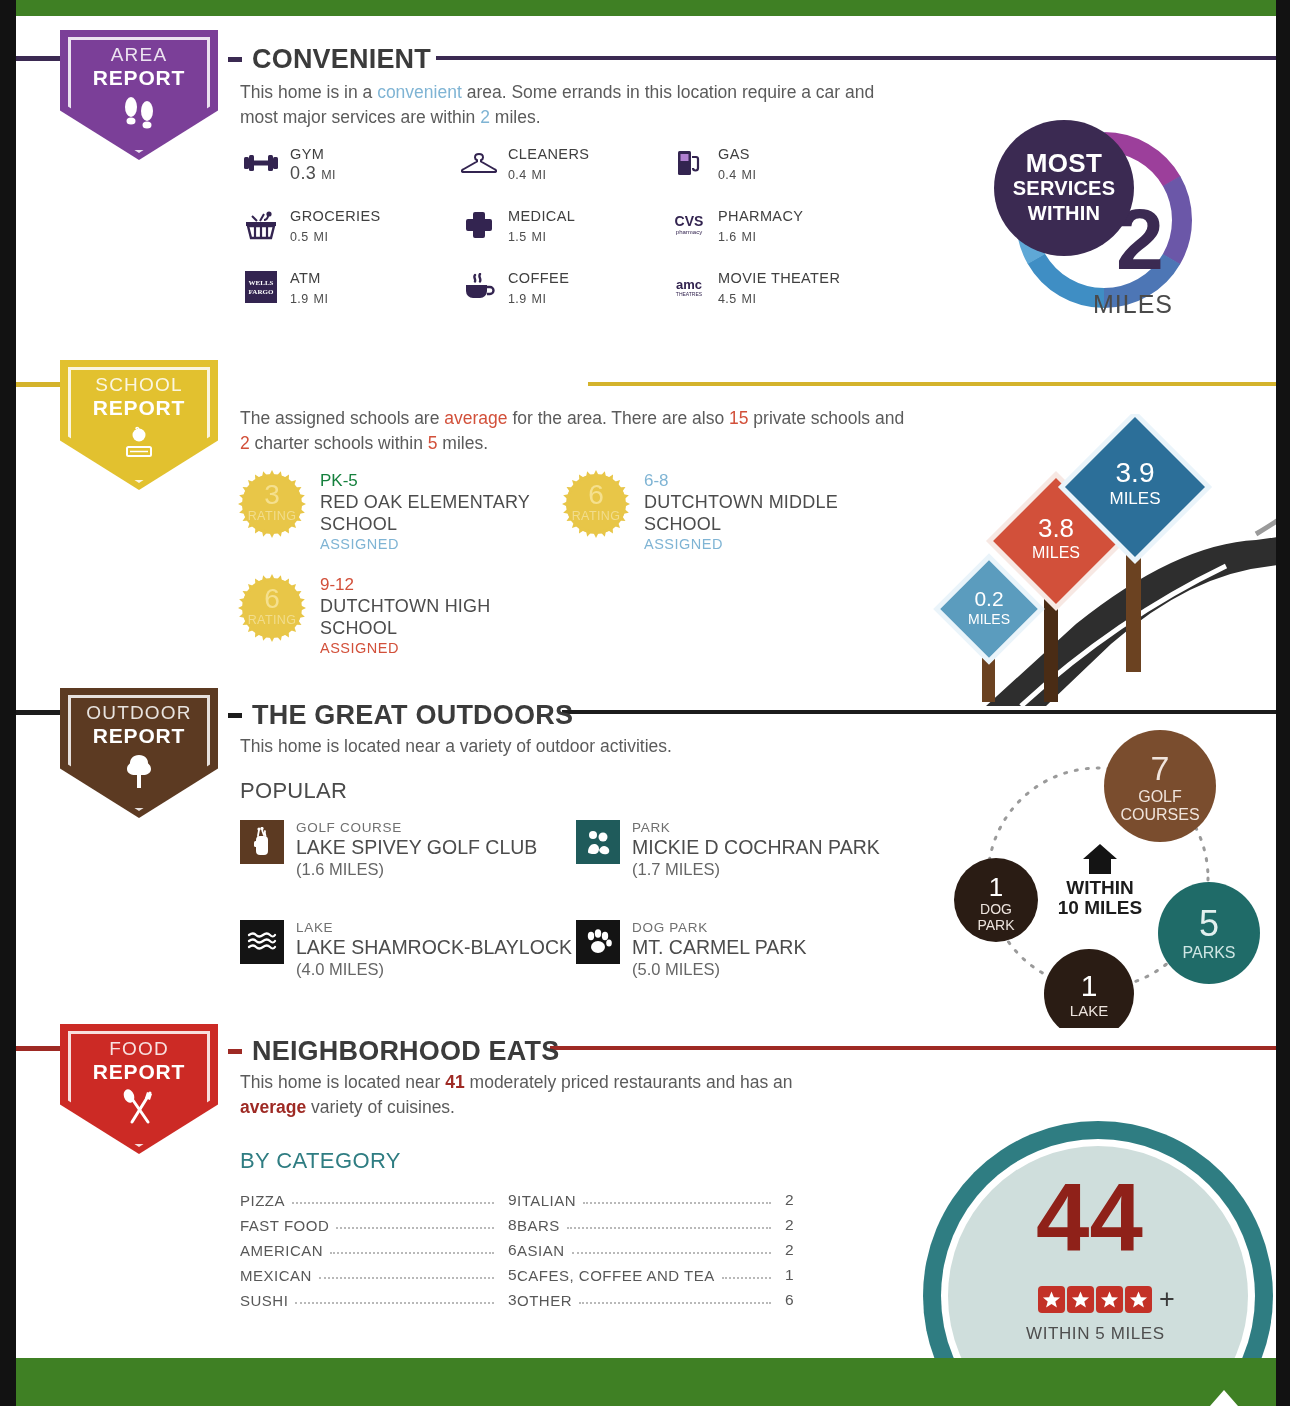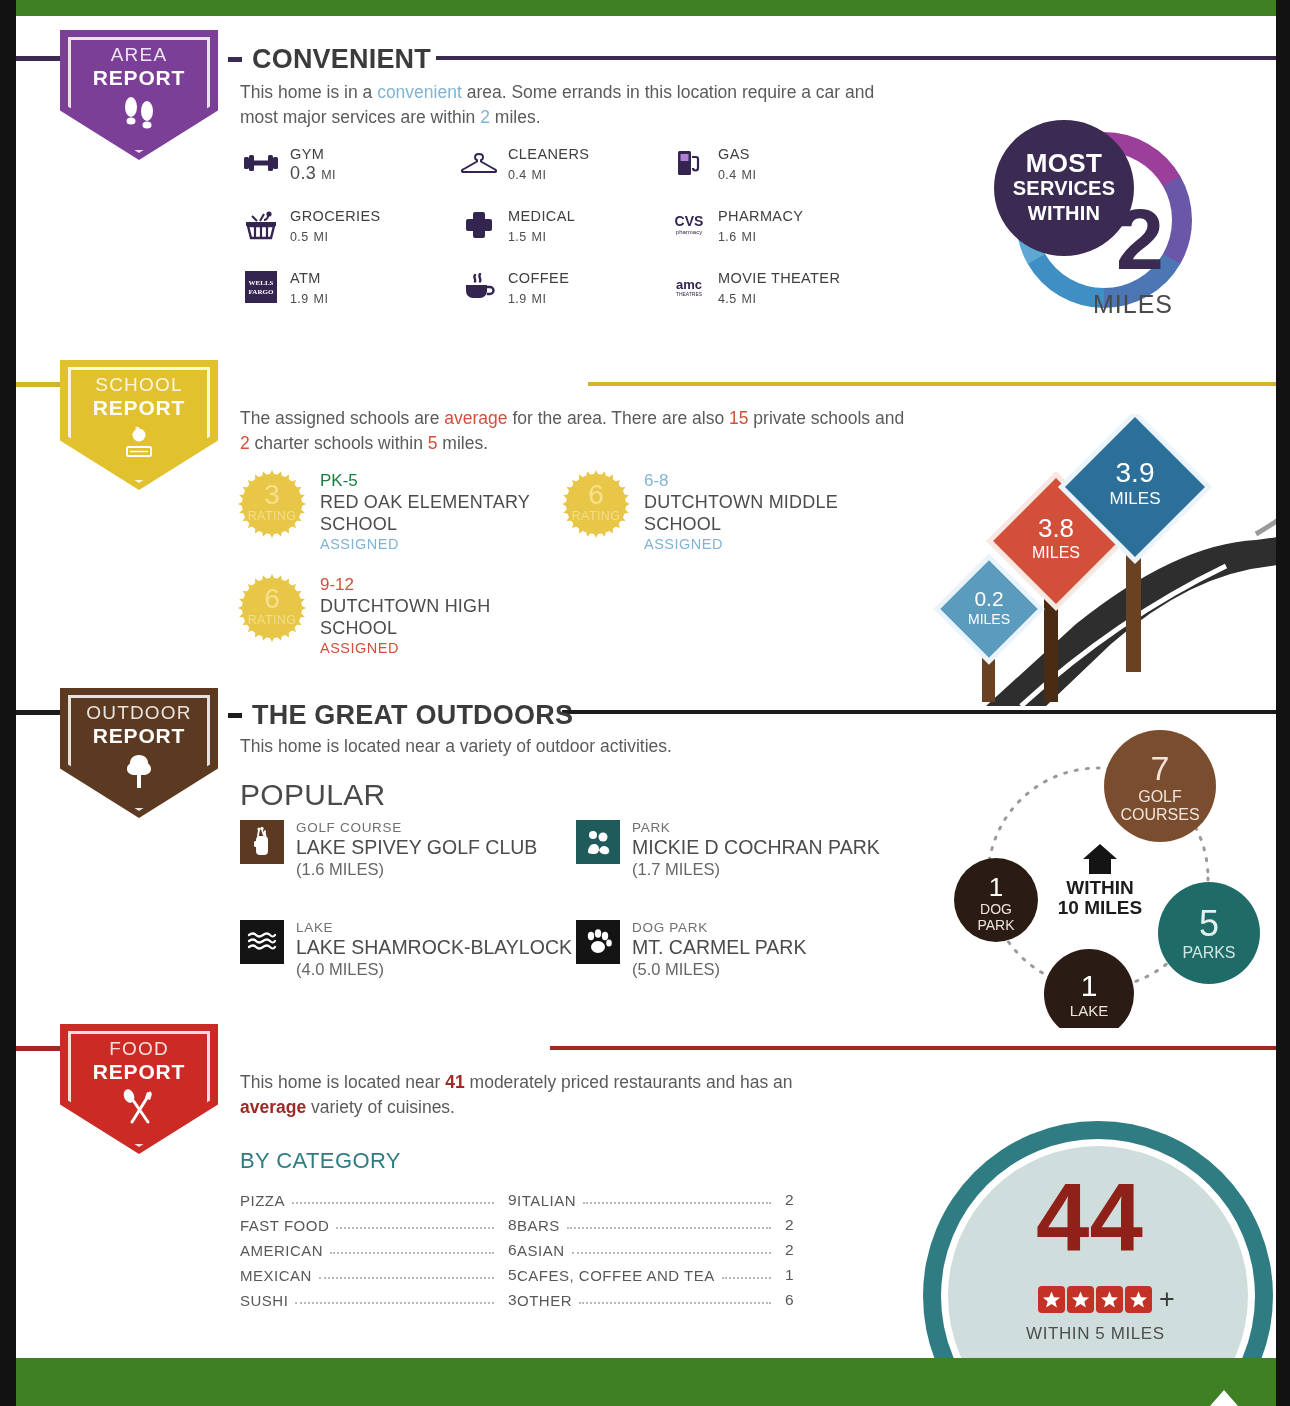--- a/index.html
+++ b/index.html
@@ -80,21 +80,21 @@
   .rate .num { position:absolute; top:12px; left:0; width:100%; text-align:center; font-size:28px; color:#f5e08e; line-height:30px; }
   .rate .lbl { position:absolute; top:41px; left:0; width:100%; text-align:center; font-size:12.5px; color:#f2dd8c; letter-spacing:.4px; }
   .school .info { margin-left:12px; padding-top:2px; }
   .school .grade { font-size:17px; line-height:21px; }
   .school .sname { font-size:18px; color:#4c4c4c; line-height:22px; letter-spacing:.2px; }
   .school .asg { font-size:14.5px; letter-spacing:.5px; line-height:19px; }
 
   .signs { position:absolute; z-index:10; }
 
   
-  .sub-head { position:absolute; font-size:30px; color:#4a4a4a; letter-spacing:.3px; z-index:20; }
+  .sub-head { position:absolute; font-size:22px; color:#4a4a4a; letter-spacing:.3px; z-index:20; }
   .out { position:absolute; display:flex; align-items:flex-start; z-index:20; }
   .out .sq { width:44px; height:44px; flex:0 0 44px; display:flex; align-items:center; justify-content:center; color:#fff; }
   .out .t  { margin-left:12px; }
   .out .cat { font-size:13.5px; color:#707070; letter-spacing:.7px; line-height:16px; }
   .out .nm  { font-size:19.5px; color:#4c4c4c; line-height:23px; }
   .out .mi  { font-size:16.5px; color:#666; line-height:20px; }
   .bubbles { position:absolute; z-index:12; }
 
   
   .by-cat { position:absolute; font-size:22px; color:#2f7d82; letter-spacing:.4px; z-index:20; }
@@ -712,20 +712,24 @@
         <svg width="42" height="38" viewBox="0 0 42 38">
             <g stroke="#fff" stroke-width="3" fill="none" stroke-linecap="round">
               <path d="M32 4 L14 33"></path>
               <path d="M10 4 L30 33"></path>
             </g>
             <ellipse cx="11" cy="7" rx="5" ry="7" fill="#fff" transform="rotate(-20 11 7)"></ellipse>
             <path d="M29 3 l5 2 -2 6 -5 -2z" fill="#fff"></path>
           </svg>
       </div>
     </div>
+    <div class="sec-head" style="left:212px; top:1020px; z-index:40;">
+      <div class="rule-left" style="background:#9e2a24;"></div>
+      <div class="sec-title">NEIGHBORHOOD EATS</div>
+    </div>
     <div class="hline" style="left:534px; top:1030px; width:726px; background:#9e2a24; height:4px; z-index:35;"></div>
     <div class="blurb" style="left:224px; top:1054px; width:600px; z-index:40;">
       <span>This home is located near </span><span style="color:#9e2a24; font-weight:bold;">41</span><span> moderately priced restaurants and has an </span><span style="color:#9e2a24; font-weight:bold;">average</span><span> variety of cuisines.</span>
     </div>
     <div class="by-cat" style="left:224px; top:1132px; z-index:40;">BY CATEGORY</div>
 
     <div class="cats" style="left:224px; top:1168px; z-index:40;">
       <div class="catcol">
         <div class="catrow">
             <span class="nm">PIZZA</span>

